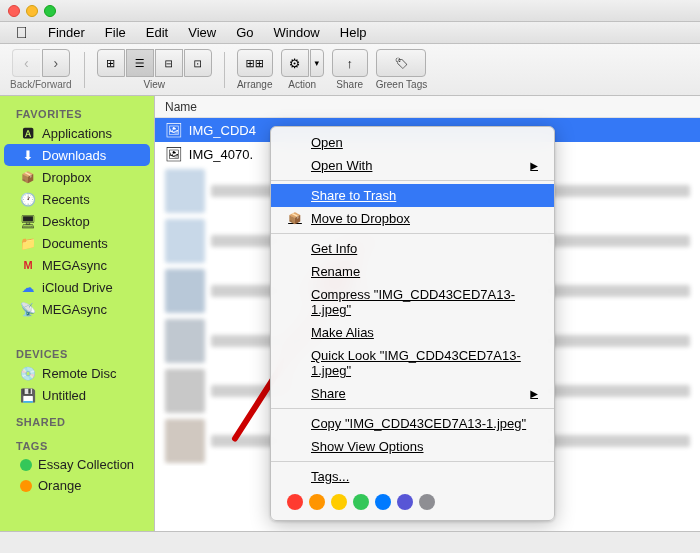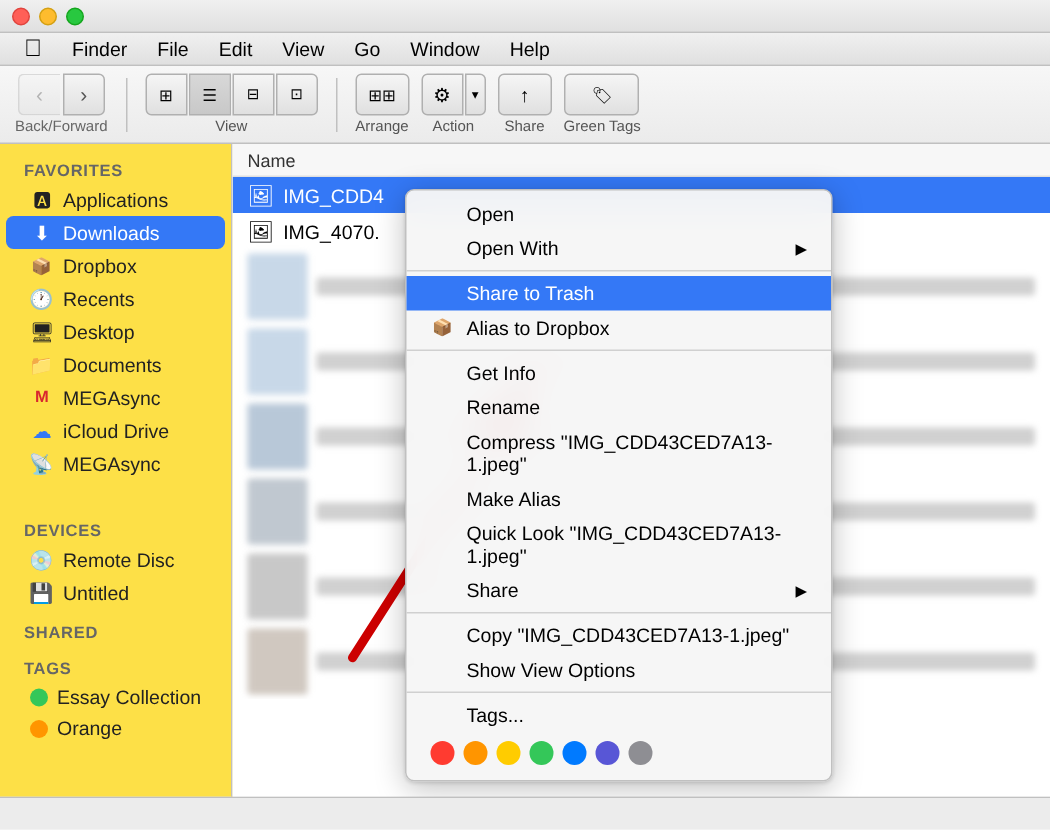--- a/index.html
+++ b/index.html
@@ -118,21 +118,21 @@
 
     
     .main {
       display: flex;
       height: calc(553px - 22px - 22px - 52px - 22px);
     }
 
     
     .sidebar {
       width: 155px;
-      background: #fde047;
+      background: #bef264;
       border-right: 1px solid #c0c0c0;
       overflow-y: auto;
       padding: 8px 0;
       flex-shrink: 0;
     }
     .sidebar-section-header {
       font-size: 11px;
       font-weight: 700;
       color: #666;
       padding: 4px 16px 2px 16px;
@@ -210,20 +210,21 @@
       backdrop-filter: blur(10px);
     }
     .ctx-item {
       display: flex;
       align-items: center;
       padding: 4px 16px;
       font-size: 13px;
       cursor: pointer;
       gap: 8px;
       color: #000;
+      text-decoration: underline;
     }
     .ctx-item.highlighted { background: #3478f6; color: white; }
     .ctx-item .ctx-icon { width: 16px; text-align: center; flex-shrink: 0; }
     .ctx-arrow { margin-left: auto; font-size: 10px; }
     .ctx-separator {
       height: 1px;
       background: #d0d0d0;
       margin: 3px 0;
     }
     .ctx-tags-row {
@@ -448,21 +449,21 @@
         <span>Open With</span>
         <span class="ctx-arrow">▶</span>
       </div>
       <div class="ctx-separator"></div>
       <div class="ctx-item highlighted">
         <span class="ctx-icon"></span>
         <span>Share to Trash</span>
       </div>
       <div class="ctx-item">
         <span class="ctx-icon" style="font-size:11px;">📦</span>
-        <span>Alias to Dropbox</span>
+        <span>Move to Dropbox</span>
       </div>
       <div class="ctx-separator"></div>
       <div class="ctx-item">
         <span class="ctx-icon"></span>
         <span>Get Info</span>
       </div>
       <div class="ctx-item">
         <span class="ctx-icon"></span>
         <span>Rename</span>
       </div>

